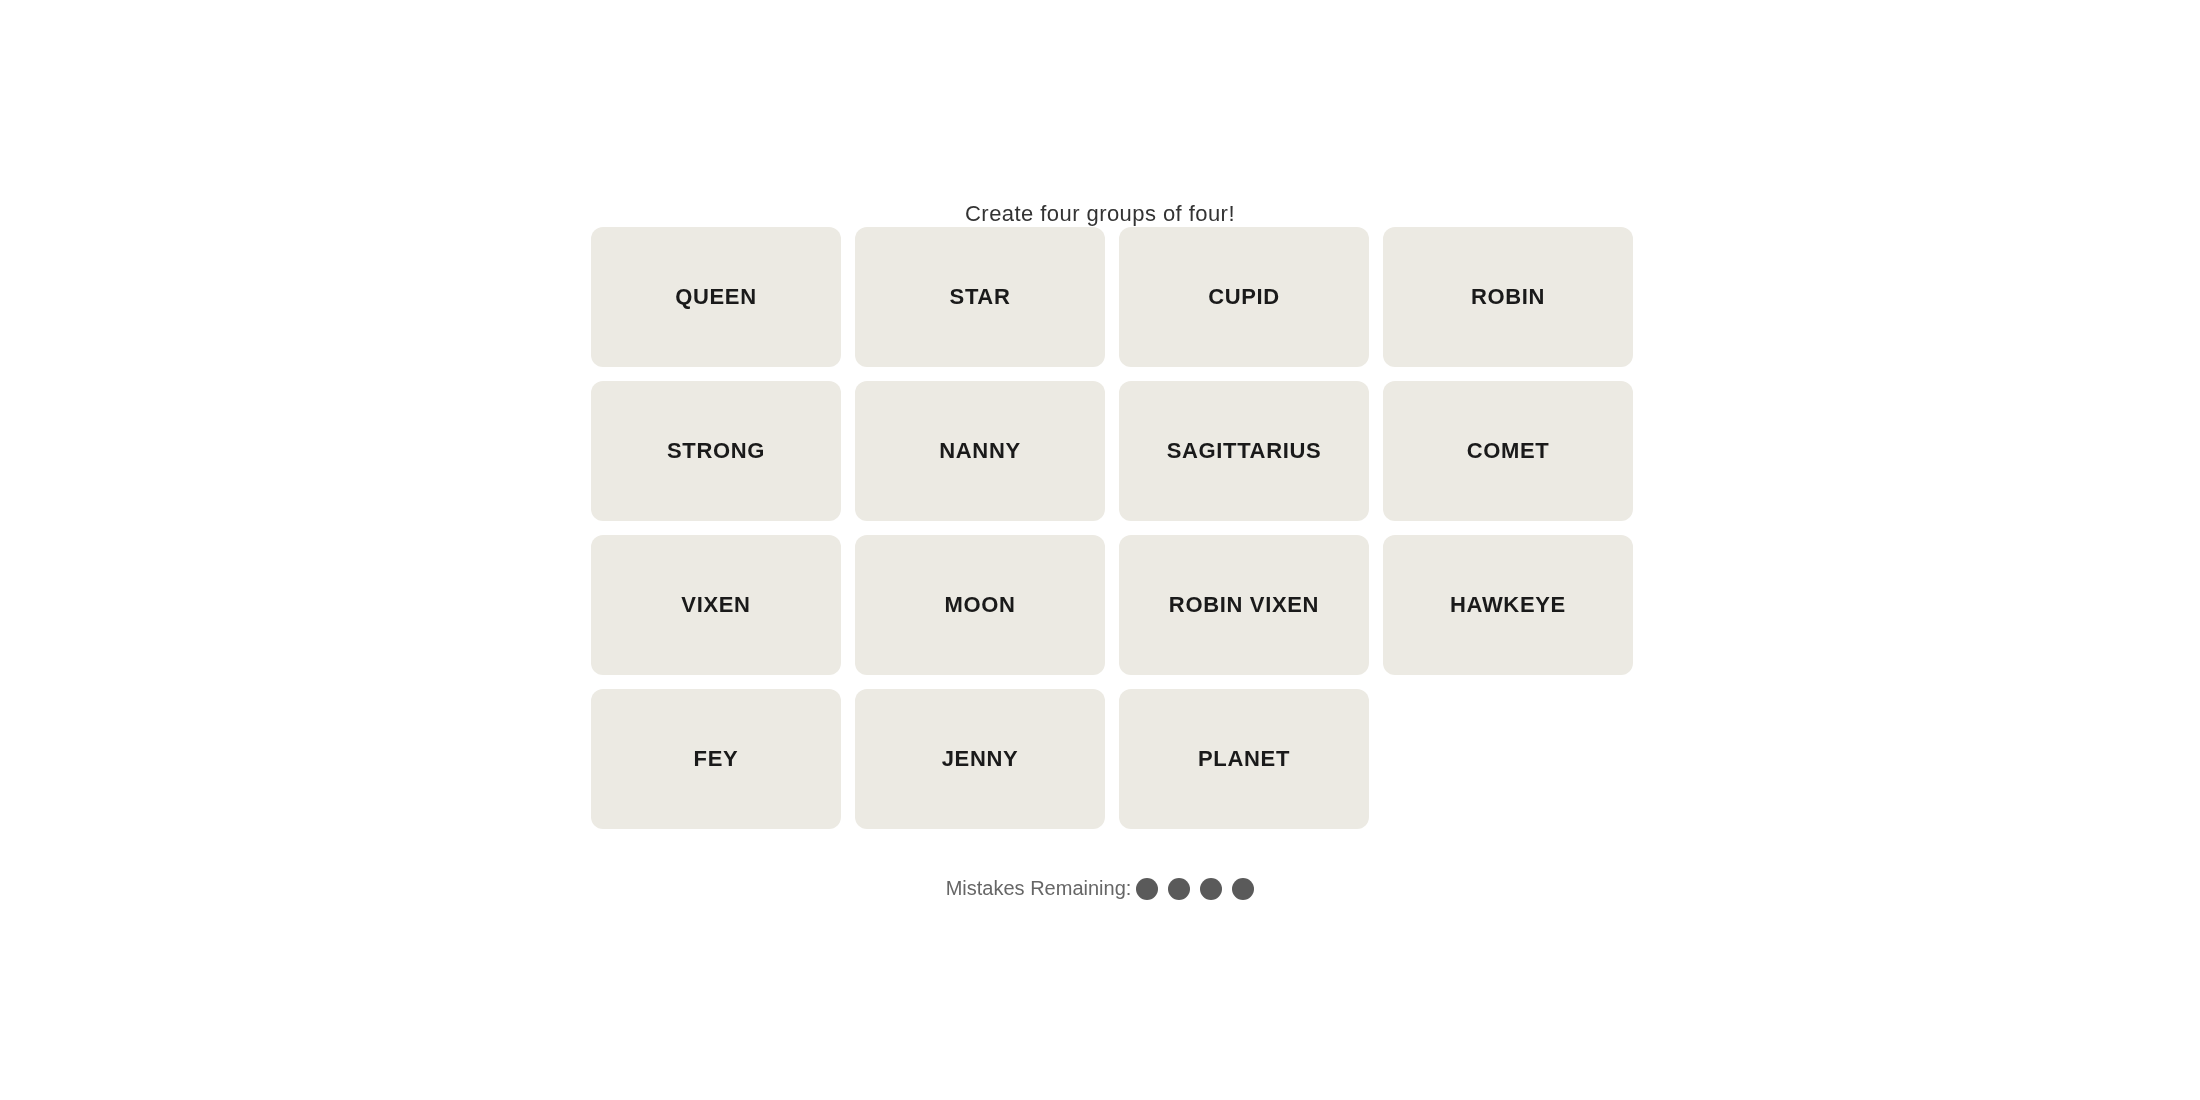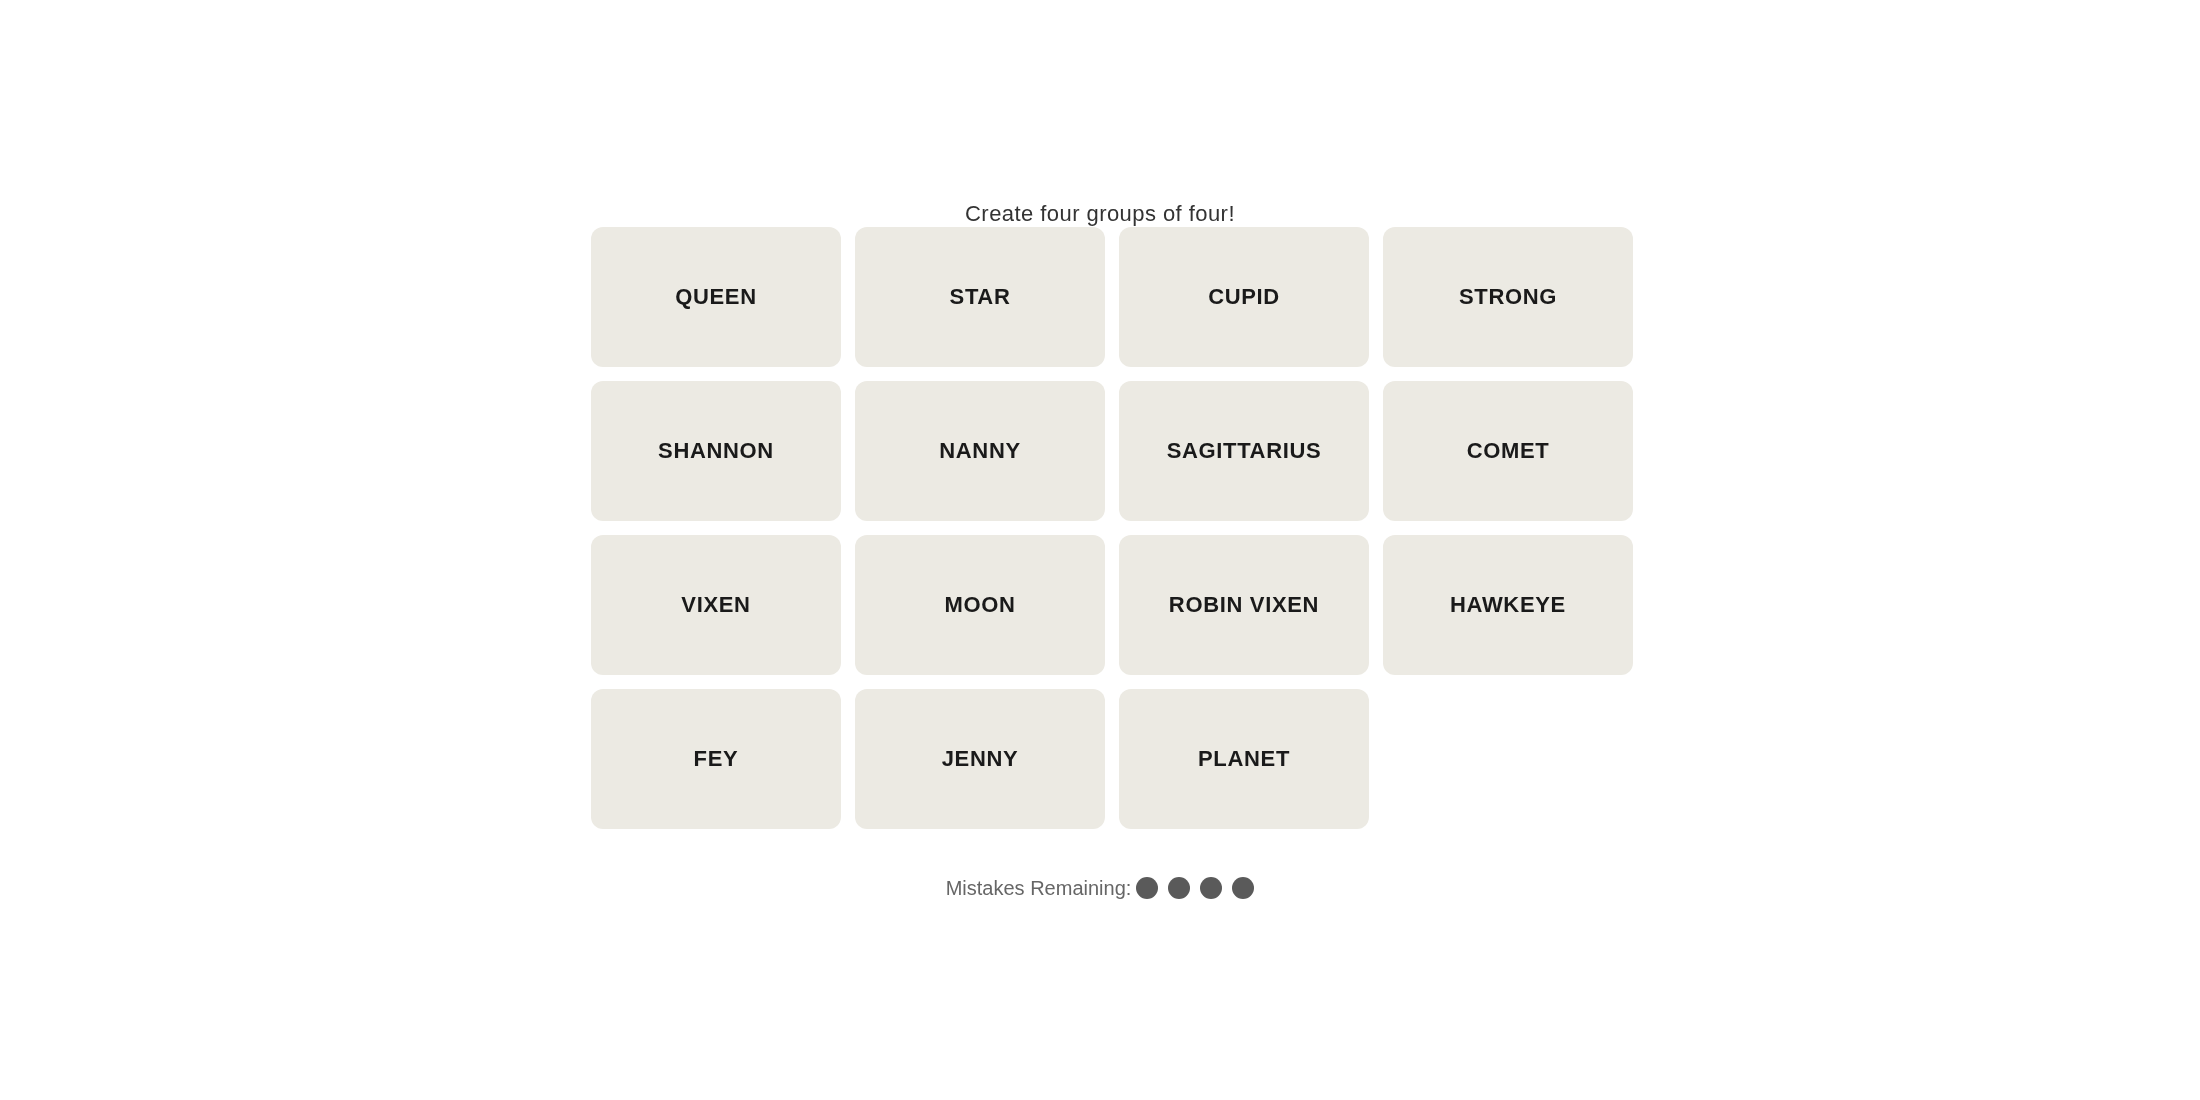--- a/index.html
+++ b/index.html
@@ -51,21 +51,21 @@
       font-size: 22px;
       font-weight: 800;
       color: #1a1a1a;
       font-family: Arial, sans-serif;
       text-align: center;
       letter-spacing: 0.03em;
     }
 
     .mistakes-row {
       display: flex;
-      align-items: center;
+      align-items: flex-end;
       gap: 5px;
     }
 
     .mistakes-label {
       font-size: 20px;
       color: #666666;
       font-family: Arial, sans-serif;
     }
 
     .mistakes-dots {
@@ -89,24 +89,24 @@
 <div class="tile">
       <span class="tile-label">QUEEN</span>
     </div>
     <div class="tile">
       <span class="tile-label">STAR</span>
     </div>
     <div class="tile">
       <span class="tile-label">CUPID</span>
     </div>
     <div class="tile">
-      <span class="tile-label">STRONG</span>
+      <span class="tile-label">ROBIN</span>
     </div>
     <div class="tile">
-      <span class="tile-label">SHANNON</span>
+      <span class="tile-label">STRONG</span>
     </div>
     <div class="tile">
       <span class="tile-label">NANNY</span>
     </div>
     <div class="tile">
       <span class="tile-label">SAGITTARIUS</span>
     </div>
     <div class="tile">
       <span class="tile-label">COMET</span>
     </div>

